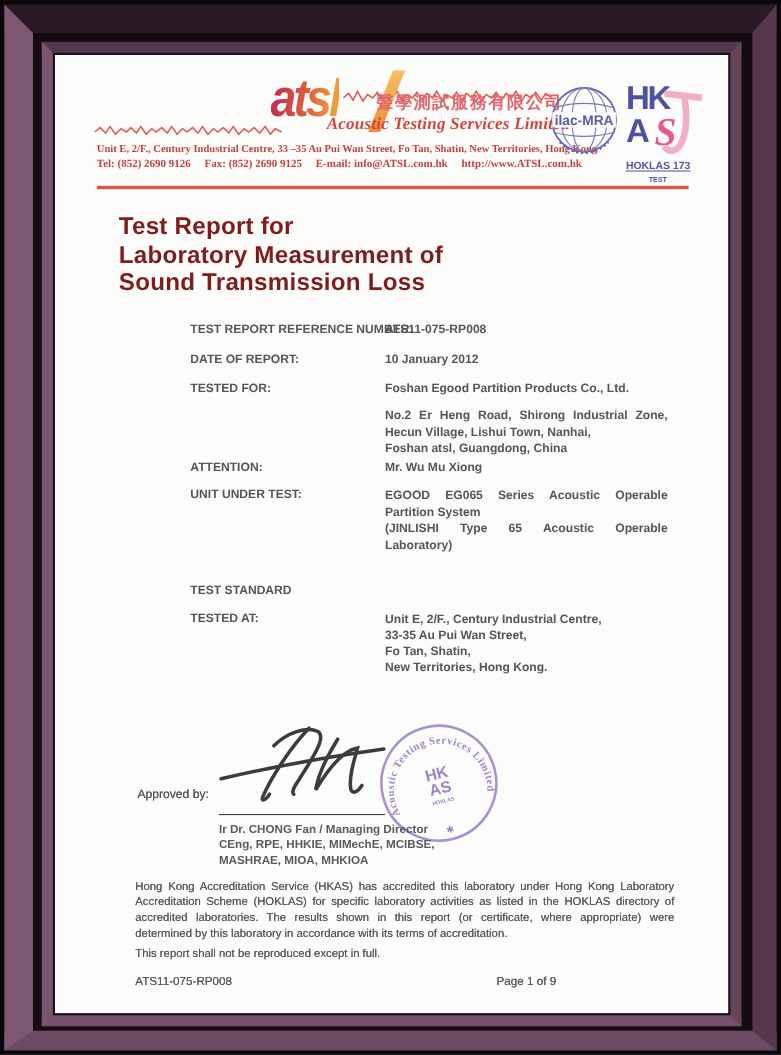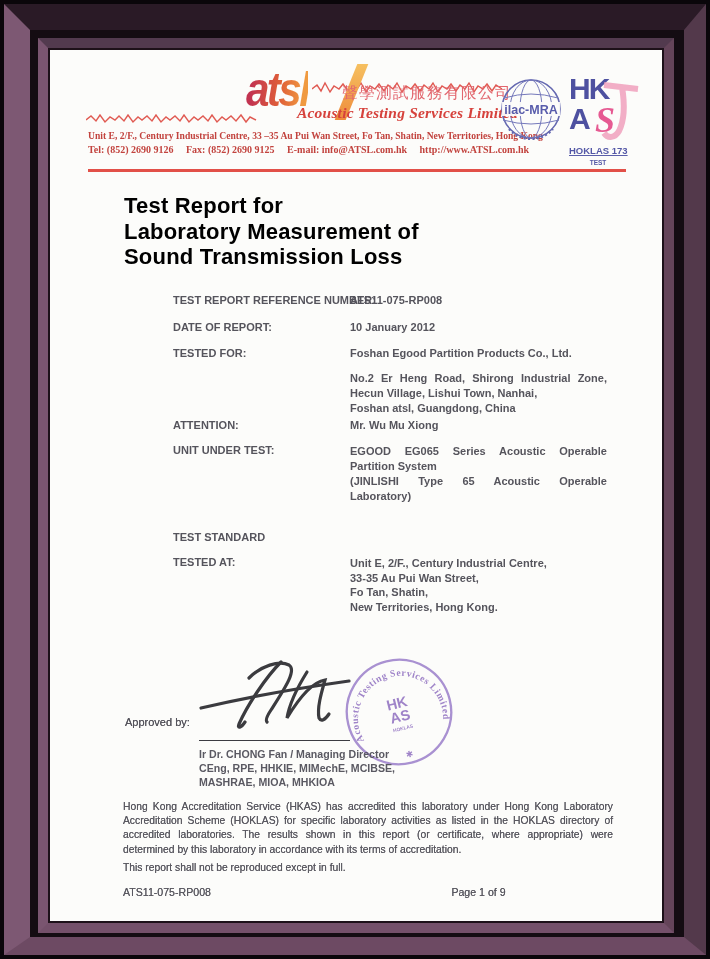--- a/index.html
+++ b/index.html
@@ -18,31 +18,31 @@
   .page{position:absolute;left:50px;top:50px;width:612px;height:871px;
     background:#fcfcfa;color:#55545c;}
   .abs{position:absolute;}
   
   .atsl-logo{left:196px;top:16px;font-size:48px;font-weight:700;font-style:italic;
     letter-spacing:-3px;transform:scaleX(.88);transform-origin:left;
     background:linear-gradient(95deg,#c23350 10%,#e06038 55%,#f09a40 90%);
     -webkit-background-clip:text;background-clip:text;color:transparent;line-height:1;}
   .logo-slash{left:296px;top:14px;width:11px;height:56px;
     background:linear-gradient(180deg,#f6c060,#ee8c3c);transform:skewX(-22deg);}
-  .company-cn{left:292px;top:33px;font-size:15.5px;font-weight:400;color:#e2666e;
+  .company-cn{left:292px;top:33px;font-size:15.5px;font-weight:700;color:#e2666e;
     letter-spacing:1.5px;font-family:"DejaVu Sans",sans-serif;white-space:nowrap;}
   .company-en{left:247px;top:54px;font-size:15.5px;font-weight:700;font-style:italic;
     color:#d6423c;font-family:"Liberation Serif",serif;white-space:nowrap;letter-spacing:.2px;}
   .hdr-addr{left:38px;top:80px;font-size:9.6px;font-weight:700;color:#c2433e;
     font-family:"Liberation Serif",serif;white-space:nowrap;}
   .hdr-contacts{left:38px;top:94px;font-size:10px;font-weight:700;color:#c2433e;
     font-family:"Liberation Serif",serif;white-space:pre;}
   .red-rule{left:38px;top:119px;width:538px;height:2.5px;background:#e25048;}
   
-  .doc-title{left:74px;top:143px;font-size:22px;font-weight:700;color:#000000;
+  .doc-title{left:58px;top:143px;font-size:22px;font-weight:700;color:#7f1d1d;
     line-height:25.5px;letter-spacing:.2px;}
   
   .lbl{position:absolute;left:87px;width:222px;font-size:11px;font-weight:700;color:#55545c;margin-left:36px;}
   .val{position:absolute;left:300px;width:257px;font-size:11px;font-weight:700;color:#55545c;}
   .vline{line-height:15px;}
   .jl{text-align:justify;text-align-last:justify;}
   
   .approved{left:75px;top:666px;font-size:11px;color:#55545c;text-shadow:0 0 .5px #55545c;}
   .sig-line{left:149px;top:690px;width:151px;border-bottom:1.6px solid #3c3c42;}
   .sig-svg{left:145px;top:606px;}

